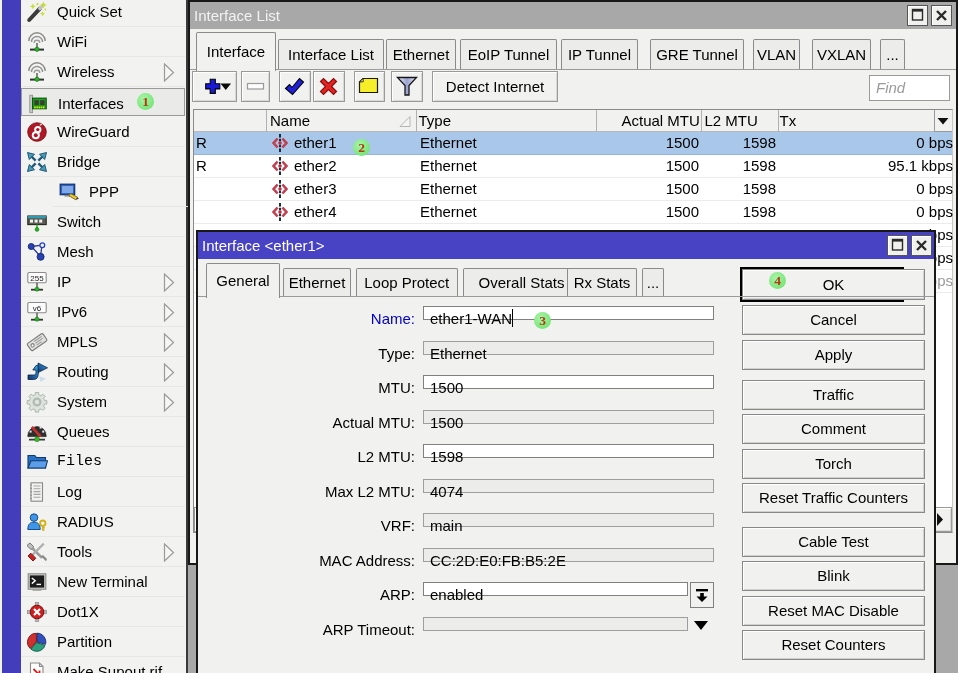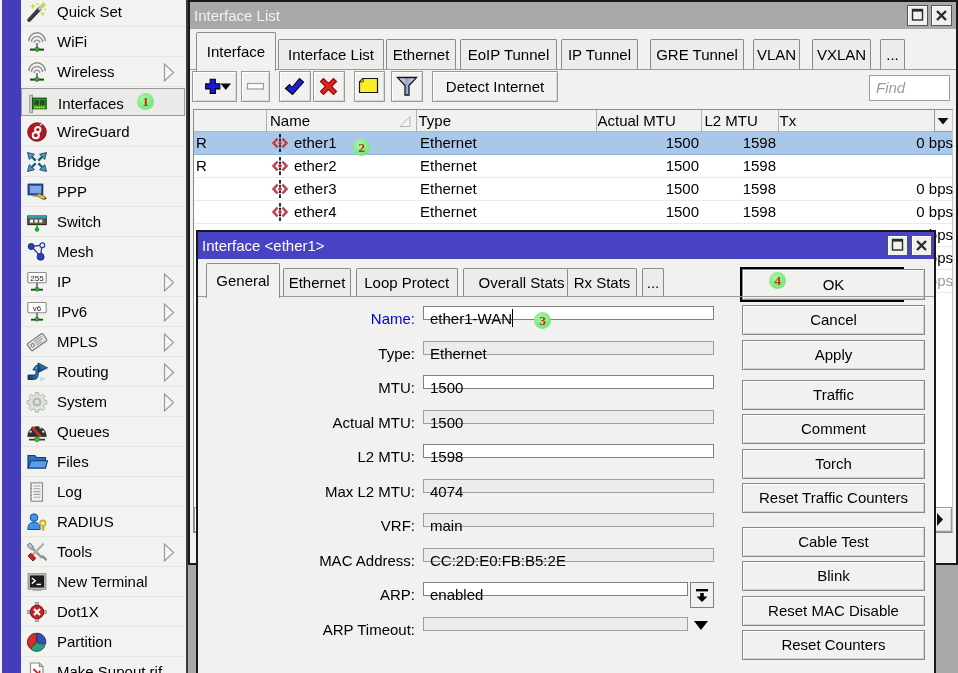--- a/index.html
+++ b/index.html
@@ -110,21 +110,21 @@
 <g fill="#4d9ab5" stroke="#1d5a7a" stroke-width="1" stroke-linejoin="round">
 <path d="M1.5 1.5 L8.5 3.3 L3.3 8.5 Z"></path>
             <path d="M20.5 1.5 L13.5 3.3 L18.7 8.5 Z"></path>
 <path d="M1.5 20.5 L8.5 18.7 L3.3 13.5 Z"></path>
             <path d="M20.5 20.5 L13.5 18.7 L18.7 13.5 Z"></path>
 <path d="M5.5 5.5 L9.6 9.6 M16.5 5.5 L12.4 9.6 M5.5 16.5 L9.6 12.4 M16.5 16.5 L12.4 12.4" fill="none" stroke-width="2.4"></path>
           </g>
         </svg></span>
       <span class="lbl">Bridge</span>
     </div>
-<div class="mi" style="top:177px;">
+<div class="mi" style="top:177px;margin-left:32px;">
       <span class="ic"><svg width="22" height="22" viewBox="0 0 22 22">
 <rect x="2.2" y="3.2" width="14.5" height="10.5" fill="#2b62c4" stroke="#15316a" stroke-width="1.2"></rect>
 <rect x="4" y="5" width="11" height="7" fill="#7ea8e8"></rect>
 <rect x="6.5" y="13.8" width="6" height="1.8" fill="#8a8a8a"></rect>
 <path d="M12.5 12.5 L19.5 16.2 L17.8 18.8 L11 14.8 Z" fill="#e8c832" stroke="#7a6511" stroke-width="0.9"></path>
 <path d="M19.5 16.2 L20.8 17.8 L17.8 18.8 Z" fill="#333"></path>
         </svg></span>
       <span class="lbl">PPP</span>
     </div>
 <div class="mi" style="top:207px;">
@@ -228,21 +228,21 @@
             <rect x="3.6" y="9.6" width="2" height="2"></rect>
             <rect x="16.2" y="9.6" width="2" height="2"></rect>
           </g>
 <path d="M5.8 5.8 L14.6 15.6" stroke="#c8302e" stroke-width="2.6"></path>
 <rect x="10" y="14.8" width="2" height="3" fill="#1e6a1e"></rect>
 <circle cx="11" cy="18.3" r="2.4" fill="#35c020" stroke="#1a7a10" stroke-width="0.6"></circle>
 <path d="M3 18.6 H8.8 M13.2 18.6 H19" stroke="#3a3a3a" stroke-width="1.6"></path>
         </svg></span>
       <span class="lbl">Queues</span>
     </div>
-<div class="mi" style="top:447px;">
+<div class="mi" style="top:447px;font-family:Liberation Mono, monospace;">
       <span class="ic"><svg width="22" height="22" viewBox="0 0 22 22">
 <path d="M2 4.5 L2 17 L19.5 17 L19.5 6.5 L10.5 6.5 L8.8 4.5 Z" fill="#2a72c8" stroke="#123a6a" stroke-width="1.1"></path>
 <path d="M2 17 L5 9.8 L21.5 9.8 L19.5 17 Z" fill="#5b9de8" stroke="#123a6a" stroke-width="1.1"></path>
         </svg></span>
       <span class="lbl">Files</span>
     </div>
 <div class="mi" style="top:477px;">
       <span class="ic"><svg width="22" height="22" viewBox="0 0 22 22">
 <rect x="5" y="1.8" width="11.5" height="18.4" fill="#f2f2f0" stroke="#8a8a8a" stroke-width="1.1"></rect>
 <g stroke="#a5a5a5" stroke-width="1.1">
@@ -372,21 +372,21 @@
   </div>
   <div id="tblbox" class="abs">
 <div class="hcell" style="left:0; width:758px;"></div>
 <div class="colsep" style="left:72px;"></div>
 <div class="colsep" style="left:221.5px;"></div>
 <div class="colsep" style="left:402px;"></div>
 <div class="colsep" style="left:507px;"></div>
 <div class="colsep" style="left:584px;"></div>
 <div class="tc" style="left:76px; top:0; height:22px; line-height:22px;">Name</div>
 <div class="tc" style="left:224.5px; top:0; height:22px; line-height:22px;">Type</div>
-<div class="tc" style="left:403.5px; top:0; height:22px; line-height:22px;">Actual MTU</div>
+<div class="tc" style="left:403.5px; top:0; height:22px; line-height:22px;padding-left:24px;">Actual MTU</div>
 <div class="tc" style="left:510.5px; top:0; height:22px; line-height:22px;">L2 MTU</div>
 <div class="tc" style="left:585.5px; top:0; height:22px; line-height:22px;">Tx</div>
 <div class="tc" style="left:204px; top:3px;"><svg width="14" height="15" viewBox="0 0 14 15">
           <path d="M2 12.5 L12 12.5 L12 2.5 Z" fill="#f4f4f2" stroke="#b5b5b5" stroke-width="1"></path>
         </svg></div>
 <div class="tc" style="left:740px; top:0px; width:18px; height:22px; background:#f1f1ef; border-left:1px solid #9a9a9a; border-bottom:1px solid #9a9a9a;"><svg width="16" height="21" viewBox="0 0 16 21">
           <path d="M2.5 8 L13.5 8 L8 14.5 Z" fill="#111"></path>
         </svg></div>
 <div class="trow sel" style="top:22px;">
         <div class="tc" style="left:2px;">R</div>
@@ -421,20 +421,21 @@
               <rect x="7" y="4.8" width="2" height="2.6"></rect>
               <rect x="7" y="10.6" width="2" height="2.6"></rect>
               <rect x="7" y="14.4" width="2" height="3.6"></rect>
             </g>
             <circle cx="8" cy="9" r="1.8" fill="#c03040"></circle>
           </svg></div>
         <div class="tc" style="left:100px;">ether2</div>
         <div class="tc" style="left:226px;">Ethernet</div>
         <div class="tc num" style="left:380px; width:125px;">1500</div>
         <div class="tc num" style="left:460px; width:122px;">1598</div>
+        <div class="tc num" style="left:578px; width:181px;">95.1 kbps</div>
       </div>
 <div class="trow" style="top:68px;">
         <div class="tc" style="left:78px; top:2px;"><svg width="16" height="18" viewBox="0 0 16 18">
             <g stroke="#c04050" stroke-width="2.6" fill="none">
               <path d="M5.6 4.5 L1.6 9 L5.6 13.5"></path>
               <path d="M10.4 4.5 L14.4 9 L10.4 13.5"></path>
             </g>
             <g fill="#1a2a3a">
               <rect x="7" y="0" width="2" height="3.6"></rect>
               <rect x="7" y="4.8" width="2" height="2.6"></rect>

